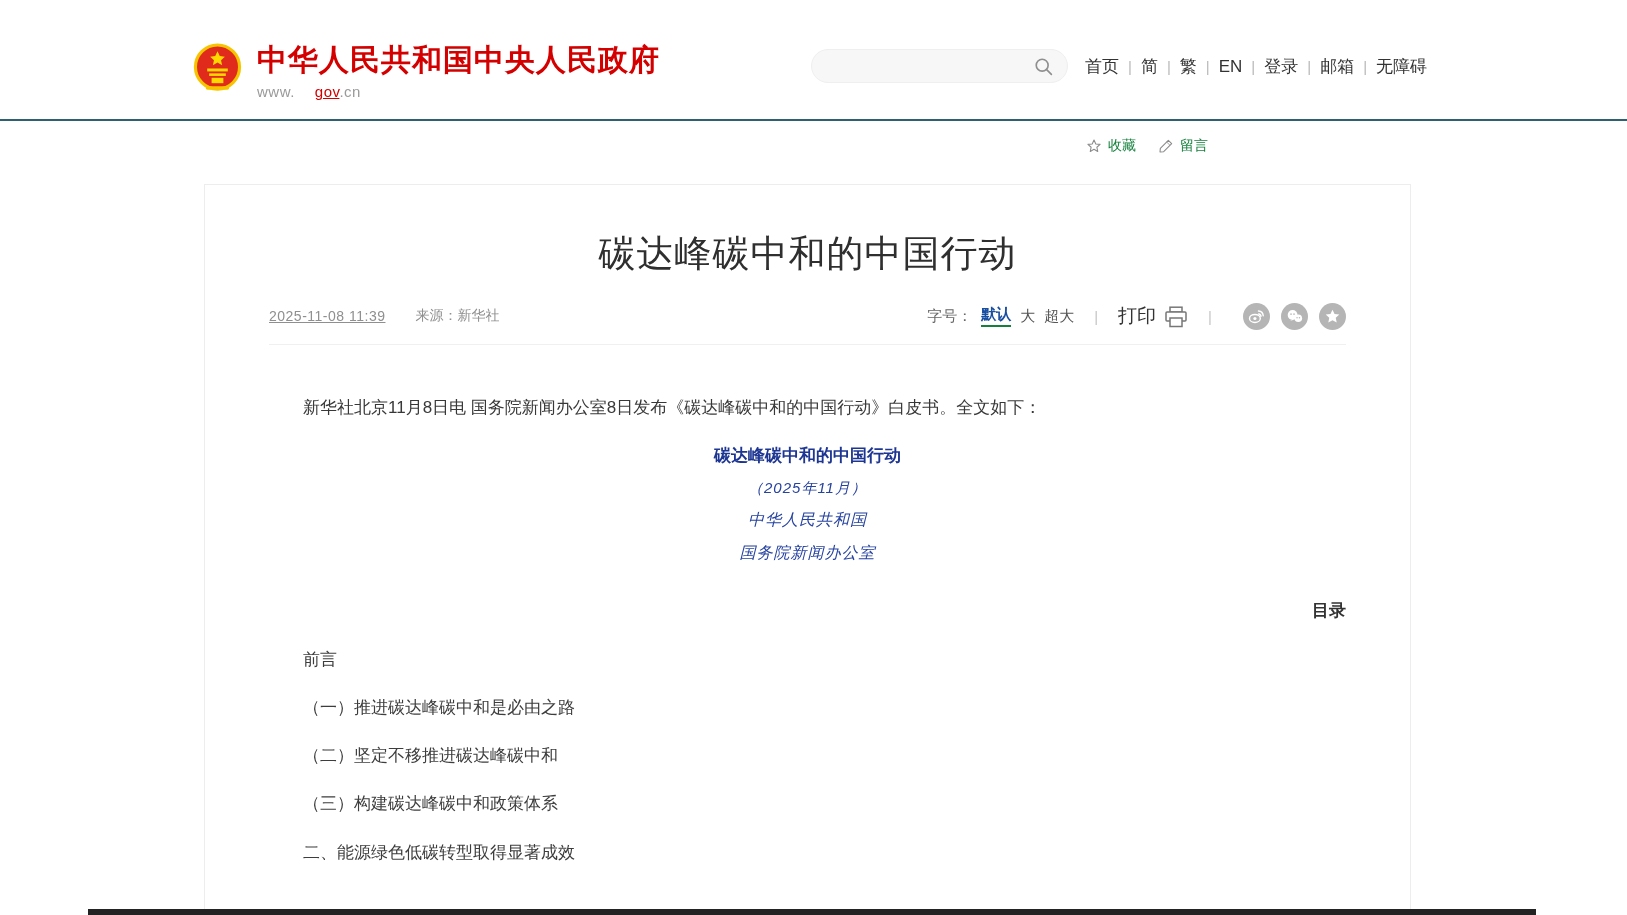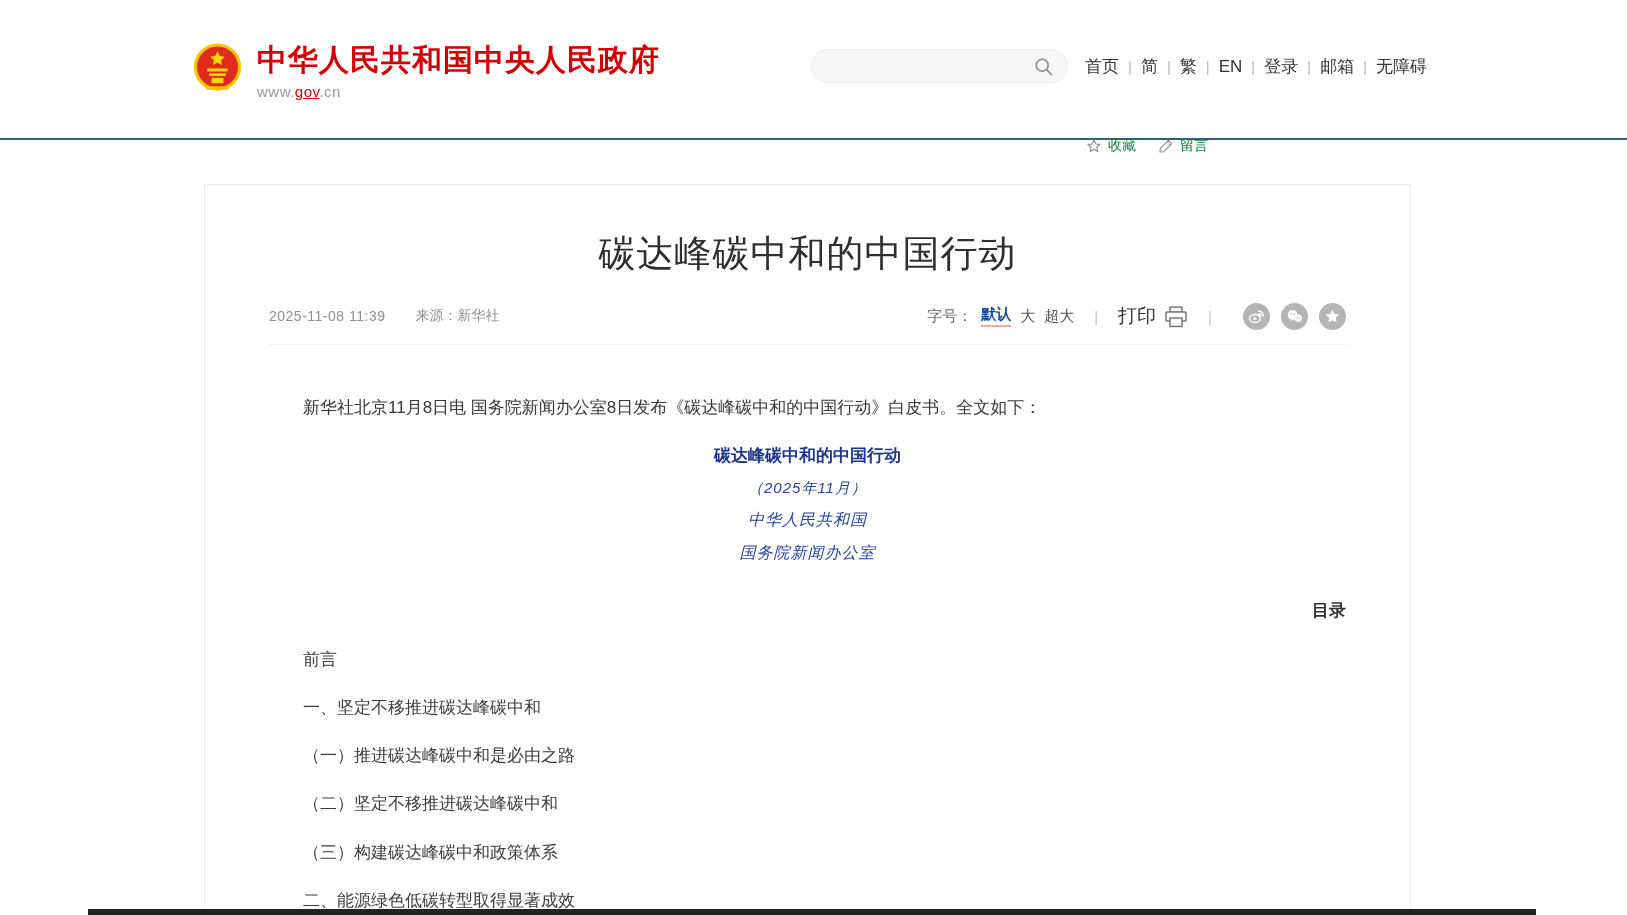--- a/index.html
+++ b/index.html
@@ -2,28 +2,28 @@
 <html><head>
 <meta charset="utf-8">
 <style>
   * { margin:0; padding:0; box-sizing:border-box; }
   html,body { width:1627px; height:915px; }
   body {
     position:relative; overflow:hidden; background:#fff;
     font-family:"Liberation Sans","DejaVu Sans",sans-serif; color:#333;
   }
   
-  .header { position:absolute; top:0; left:0; width:1627px; height:140px;
+  .header { position:absolute; top:0; left:0; width:1627px; height:121px;
             background:#fff; border-bottom:2px solid #2d6070; }
   .logo { position:absolute; left:193px; top:40px; display:flex; align-items:flex-start; cursor:pointer; }
   .emblem svg { width:49px; height:56px; display:block; }
   .site-text { margin-left:15px; padding-top:3px; }
   .site-title { font-size:30px; font-weight:bold; color:#d40000; letter-spacing:1px; line-height:1.1; white-space:nowrap; }
   .site-url { margin-top:7px; font-size:15px; color:#9a9a9a; letter-spacing:0.5px; }
-  .site-url .gov { color:#d40000; text-decoration:underline; }
+  .site-url .gov { color:#d40000; text-decoration:underline;margin-left:20px; }
   .search { position:absolute; left:811px; top:49px; width:257px; height:34px;
             background:#f7f7f7; border:1px solid #efefef; border-radius:17px; }
   .search input { position:absolute; left:18px; top:2px; width:195px; height:28px;
                   border:none; outline:none; background:transparent; font-size:15px; color:#333; }
   .magnifier { position:absolute; right:13px; top:6px; width:21px; height:21px; cursor:pointer; }
   .top-nav { position:absolute; left:1085px; top:55px; display:flex; align-items:center;
              font-size:17px; color:#333; white-space:nowrap; }
   .nav-link { color:#333; text-decoration:none; cursor:pointer; }
   .nav-sep { color:#b9b9b9; margin:0 9px; font-size:15px; }
   
@@ -31,27 +31,27 @@
                   font-size:14px; color:#15803d; }
   .action { display:flex; align-items:center; cursor:pointer; margin-right:22px; }
   .action .ic { width:16px; height:16px; margin-right:6px; display:inline-block; }
   
   .content-box { position:absolute; left:204px; top:184px; width:1207px; height:876px;
                  background:#fff; border:1px solid #ededed; border-bottom:none; }
   .article-title { margin-top:50px; text-align:center; font-size:37px; font-weight:400;
                    color:#2f2f2f; letter-spacing:1px; line-height:1; }
   .meta-row { margin:32px 64px 0; height:24px; display:flex; justify-content:space-between; align-items:center; }
   .meta-left { display:flex; align-items:center; font-size:14px; color:#8f8f8f; }
-  .meta-left .date { letter-spacing:0.5px; }
+  .meta-left .date { letter-spacing:0.5px;text-decoration:underline; }
   .meta-left .src { margin-left:30px; }
   .meta-left .src span { cursor:default; }
   .meta-right { display:flex; align-items:center; font-size:15px; color:#666; }
   .fs-opts { display:flex; align-items:center; }
   .fs-opt { margin-left:9px; color:#555; cursor:pointer; }
-  .fs-opt.active { color:#1a4fa0; font-weight:bold; border-bottom:2px solid #fca5a5; padding-bottom:1px; }
+  .fs-opt.active { color:#1a4fa0; font-weight:bold; border-bottom:2px solid #15803d; padding-bottom:1px; }
   .vsep { color:#c6c6c6; margin:0 20px; font-size:15px; }
   .print { display:flex; align-items:center; color:#333; font-size:19px; cursor:pointer; }
   .printer { width:24px; height:21px; margin-left:8px; display:inline-block; }
   .share { display:flex; align-items:center; }
   .share-circle { width:27px; height:27px; border-radius:50%; background:#b5b5b5;
                   margin-left:11px; display:flex; align-items:center; justify-content:center; cursor:pointer; }
   .share-circle svg { width:19px; height:19px; display:block; }
   .meta-divider { margin:16px 64px 0; border-top:1px solid #f0f0f0; }
   
   .article-body { margin:0 64px; font-size:17px; color:#383838; }
@@ -193,21 +193,20 @@
 
   <div class="article-body">
     <p class="lead">新华社北京11月8日电 国务院新闻办公室8日发布《碳达峰碳中和的中国行动》白皮书。全文如下：</p>
     <p class="doc-title">碳达峰碳中和的中国行动</p>
     <p class="doc-line doc-date">（2025年11月）</p>
     <p class="doc-line doc-issuer">中华人民共和国</p>
     <p class="doc-line doc-issuer">国务院新闻办公室</p>
     <p class="toc-heading">目录</p>
     <div>
         <p class="toc-item">前言</p>
-        <p class="toc-item">一、坚定不移推进碳达峰碳中和</p>
         <p class="toc-item">（一）推进碳达峰碳中和是必由之路</p>
         <p class="toc-item">（二）坚定不移推进碳达峰碳中和</p>
         <p class="toc-item">（三）构建碳达峰碳中和政策体系</p>
         <p class="toc-item">二、能源绿色低碳转型取得显著成效</p>
       </div>
   </div>
 </div>
 
 <div class="bottom-bar"></div>
 

